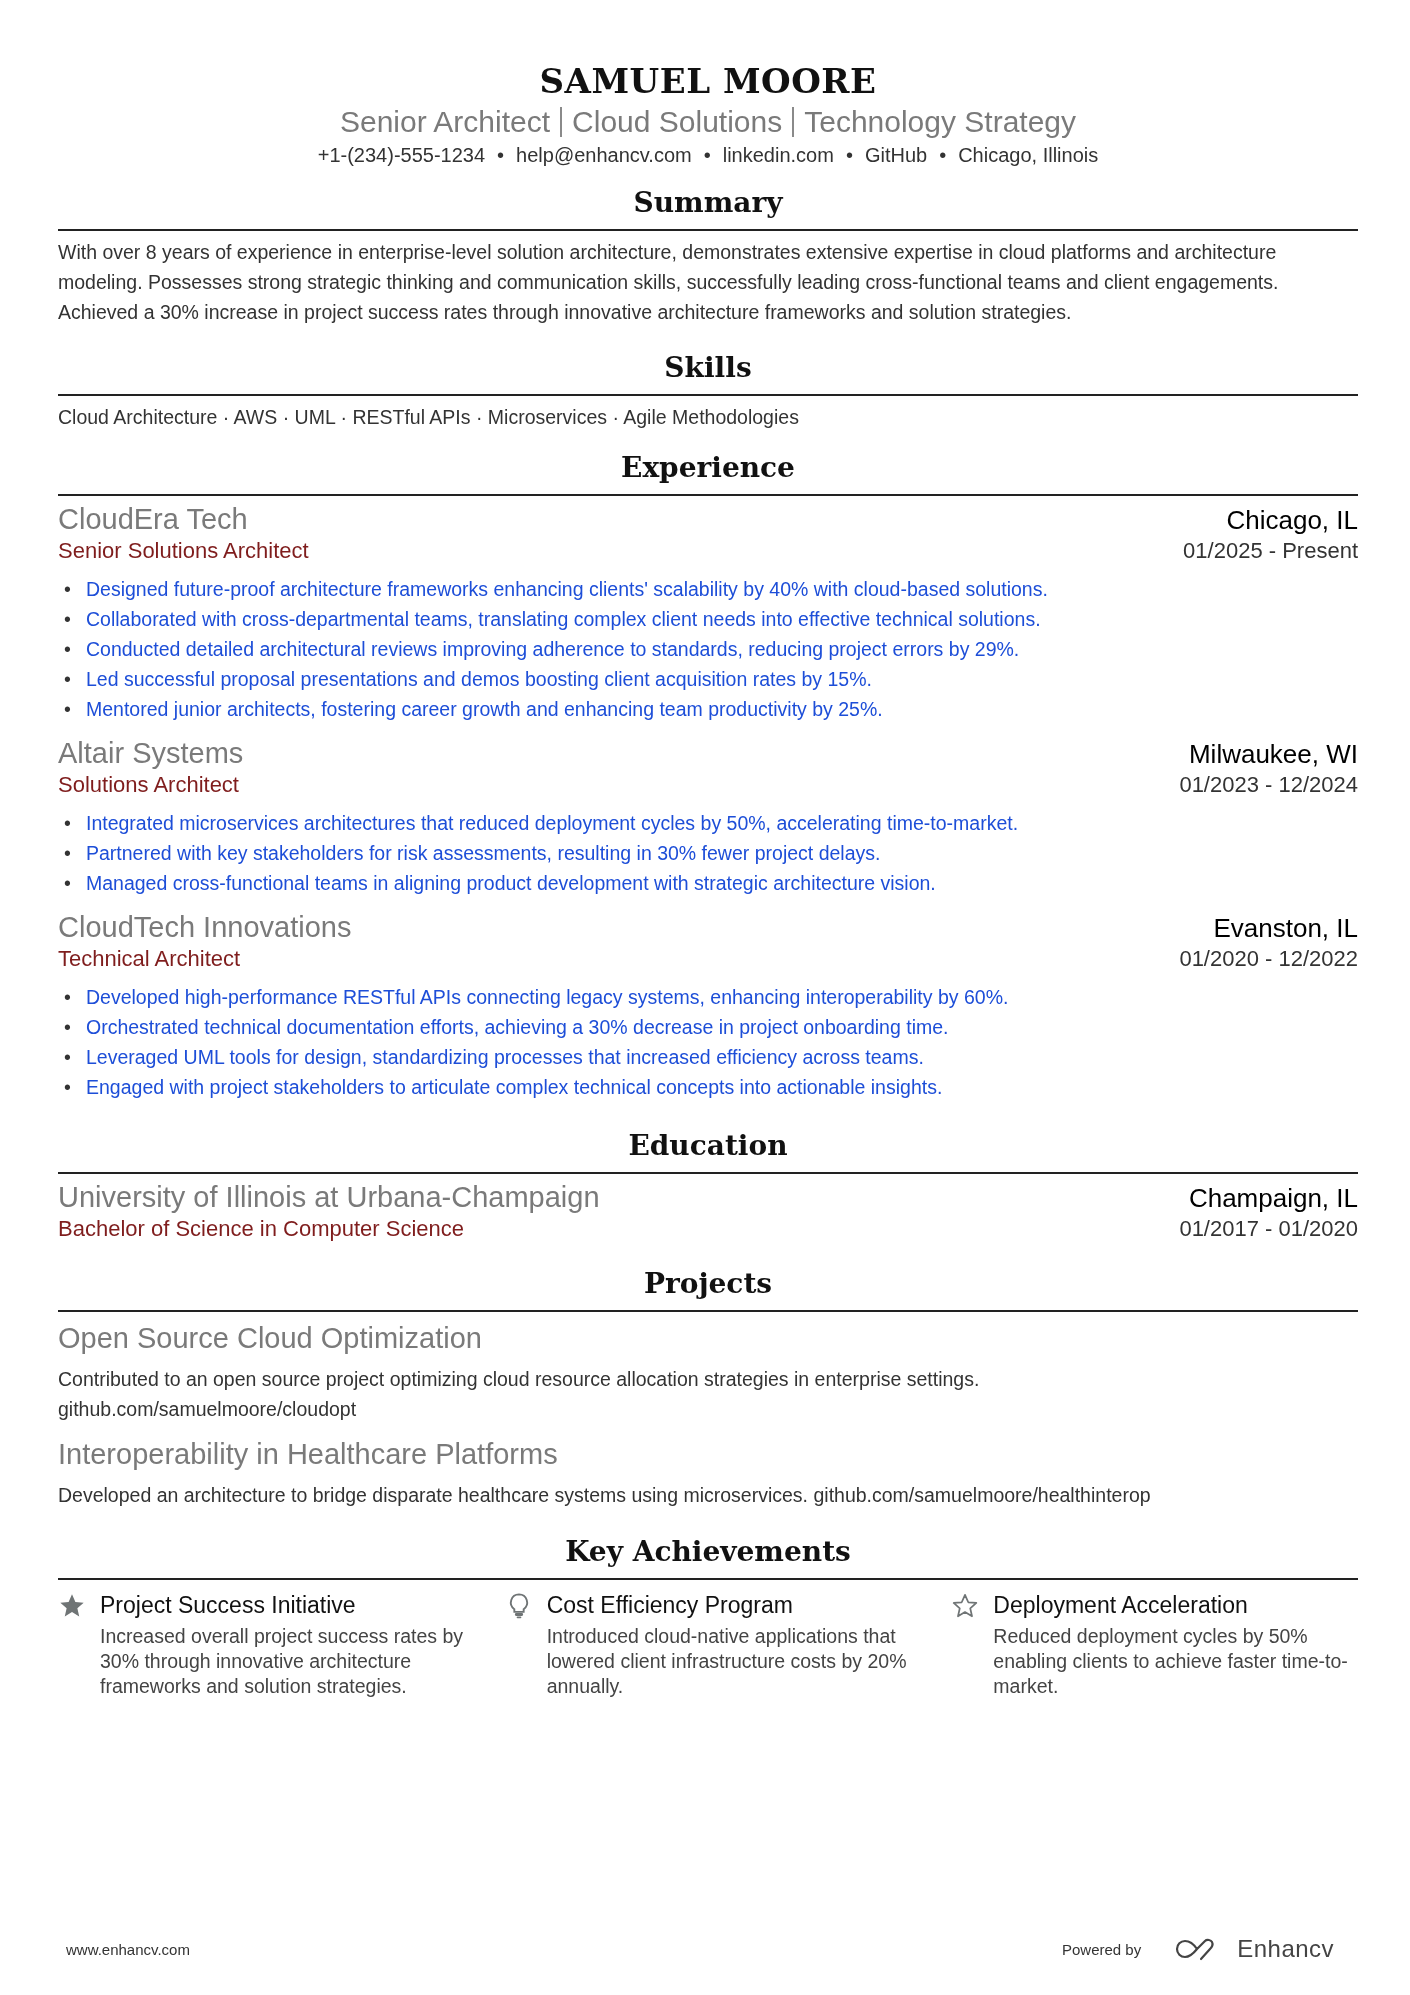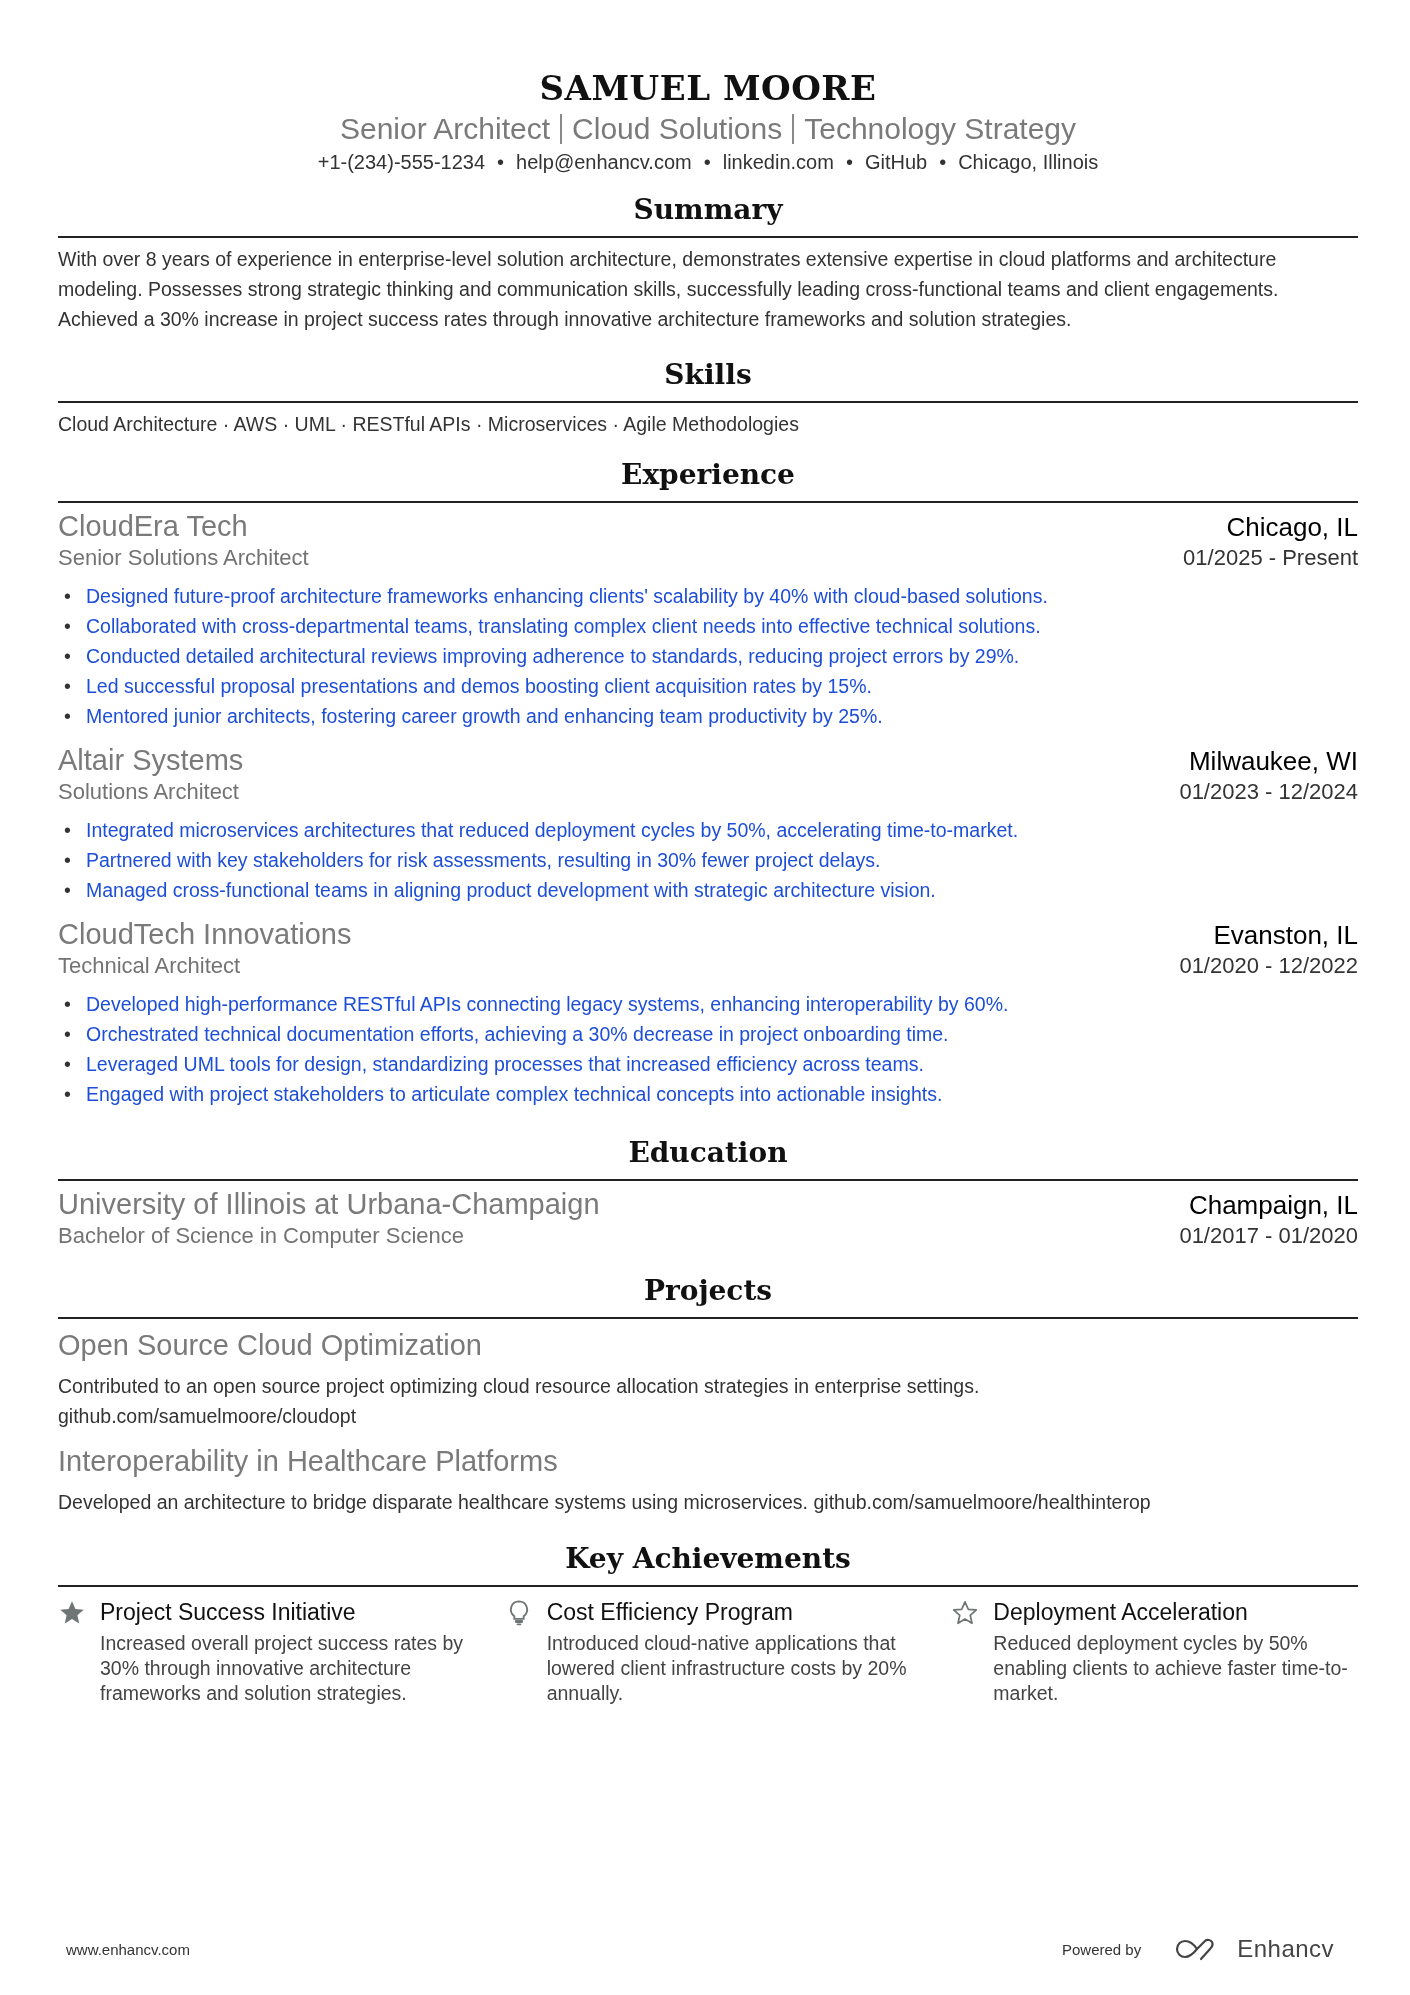--- a/index.html
+++ b/index.html
@@ -1,36 +1,36 @@
 <!DOCTYPE html>
 <html><head>
 <meta charset="utf-8">
 <style>
   * { box-sizing: border-box; margin: 0; padding: 0; }
   html, body { width: 1410px; height: 1995px; background: #ffffff; }
   body { font-family: "Liberation Sans", "DejaVu Sans", sans-serif; color: #333333; position: relative; }
-  .page { position: absolute; left: 58px; top: 16px; width: 1300px; }
+  .page { position: absolute; left: 58px; top: 9px; width: 1300px; }
 
   
   .header { text-align: center; }
   .name { font-family: "DejaVu Serif", "Liberation Serif", serif; font-weight: bold; font-size: 34px; color: #111111; letter-spacing: 0.5px; padding-top: 52px; line-height: 40px; }
   .titles { font-size: 30px; color: #7a7a7a; line-height: 38px; margin-top: 2px; }
   .titles .sep { display: inline-block; width: 2px; height: 30px; background: #8a8a8a; margin: 0 10px; vertical-align: -5px; }
   .contacts { font-size: 20px; color: #333; line-height: 28px; margin-top: 0px; }
   .contacts .dot { margin: 0 12px; color: #333; }
 
   
   .section-title { font-family: "DejaVu Serif", "Liberation Serif", serif; font-weight: bold; font-size: 28px; color: #111; text-align: center; line-height: 36px; }
   .rule { height: 2px; background: #222; margin-top: 8px; }
   .para { font-size: 19.5px; line-height: 30px; color: #333; }
 
   .row { display: flex; justify-content: space-between; align-items: baseline; }
   .company { font-size: 29px; color: #7a7a7a; line-height: 34px; }
   .loc { font-size: 26px; color: #000000; }
-  .role { font-size: 22px; color: #737373; line-height: 30px; }
+  .role { font-size: 22px; color: #7f1d1d; line-height: 30px; }
   .dates { font-size: 22px; color: #333; }
   ul.bullets { list-style: none; margin-top: 8px; }
   ul.bullets li { font-size: 19.5px; line-height: 30px; color: #1d4ed8; padding-left: 28px; position: relative; }
   ul.bullets li::before { content: "•"; position: absolute; left: 6px; top: 0; color: #333; }
 
   .proj-title { font-size: 29px; color: #7a7a7a; line-height: 36px; }
 
   .achievements { display: flex; margin-top: 10px; gap: 40px; }
   .ach { width: 444px; display: flex; }
   .ach .icon { width: 42px; flex: none; padding-top: 2px; }

